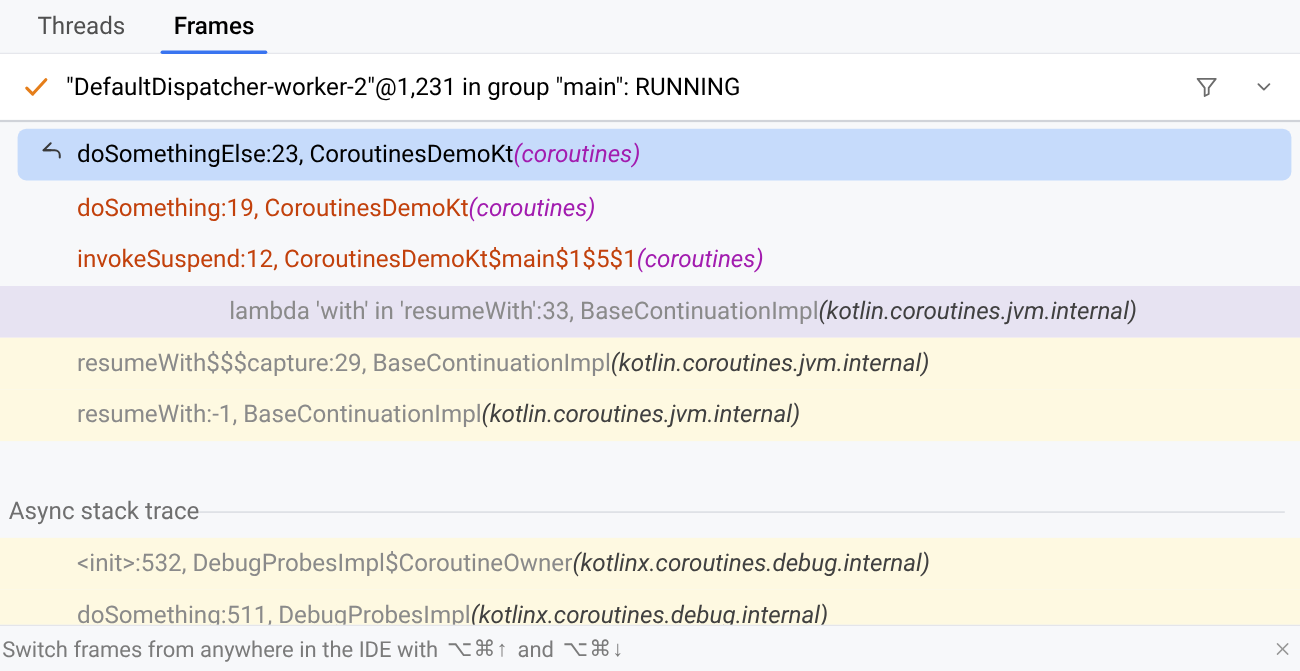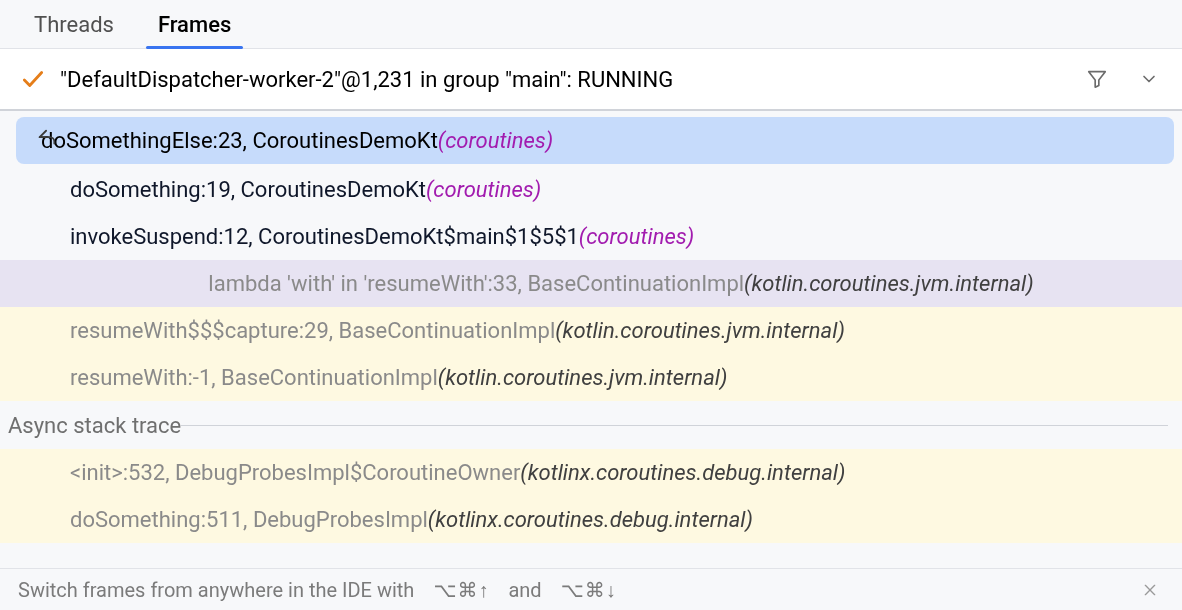--- a/index.html
+++ b/index.html
@@ -97,31 +97,31 @@
   .frame-row{
     display:flex;
     align-items:center;
     min-height:47px;
     padding:6px 10px 6px 70px;
     font-size:22px;
     color:#888;
     line-height:1.35;
   }
   .frame-row .method{
-    color:#0f172a;
+    color:#c2410c;
   }
   .frame-row .pkg{
     font-style:italic;
     color:#a21caf;
   }
   .frame-row.selected{
     background:var(--sel-blue);
     border-radius:8px;
     margin:6px 8px 2px 16px;
-    padding-left:25px;
+    padding-left:54px;
     position:relative;
   }
   .frame-row.selected .method{color:#000;}
   
   .frame-row.lib .method{color:#8a8a8a;}
   .frame-row.lib .pkg{color:#404040;}
   .frame-row.lilac{background:var(--row-lilac);justify-content:center;}
   .frame-row.lemon{background:var(--row-lemon);}
 
   .dropframe-icon{
@@ -130,37 +130,38 @@
     transform:translateY(-50%);
     color:#3a3a3a;
   }
 
   .section-sep{
     display:flex;align-items:center;
     padding:4px 14px 4px 8px;
     color:var(--muted);
     font-size:22px;
     height:48px;
+    margin-top:40px;
   }
   .section-sep .line{
     flex:1;height:1px;background:var(--divider);
   }
 
   
   .hint{
     position:absolute;
     left:0;right:0;bottom:0;
     height:42px;
     display:flex;align-items:center;
-    padding:0 18px;
+    padding:0 2px;
     border-top:1px solid var(--border);
     background:var(--bg);
     color:var(--hint);
     font-size:20px;
-    gap:19px;
+    gap:8px;
   }
   .hint .spacer{flex:1;}
   .kbd{
     font-family:-apple-system,BlinkMacSystemFont,"Segoe UI",sans-serif;
     letter-spacing:1px;
   }
   .close-hint{
     width:28px;height:28px;
     display:flex;align-items:center;justify-content:center;
     color:#9a9a9a;cursor:pointer;border-radius:4px;

